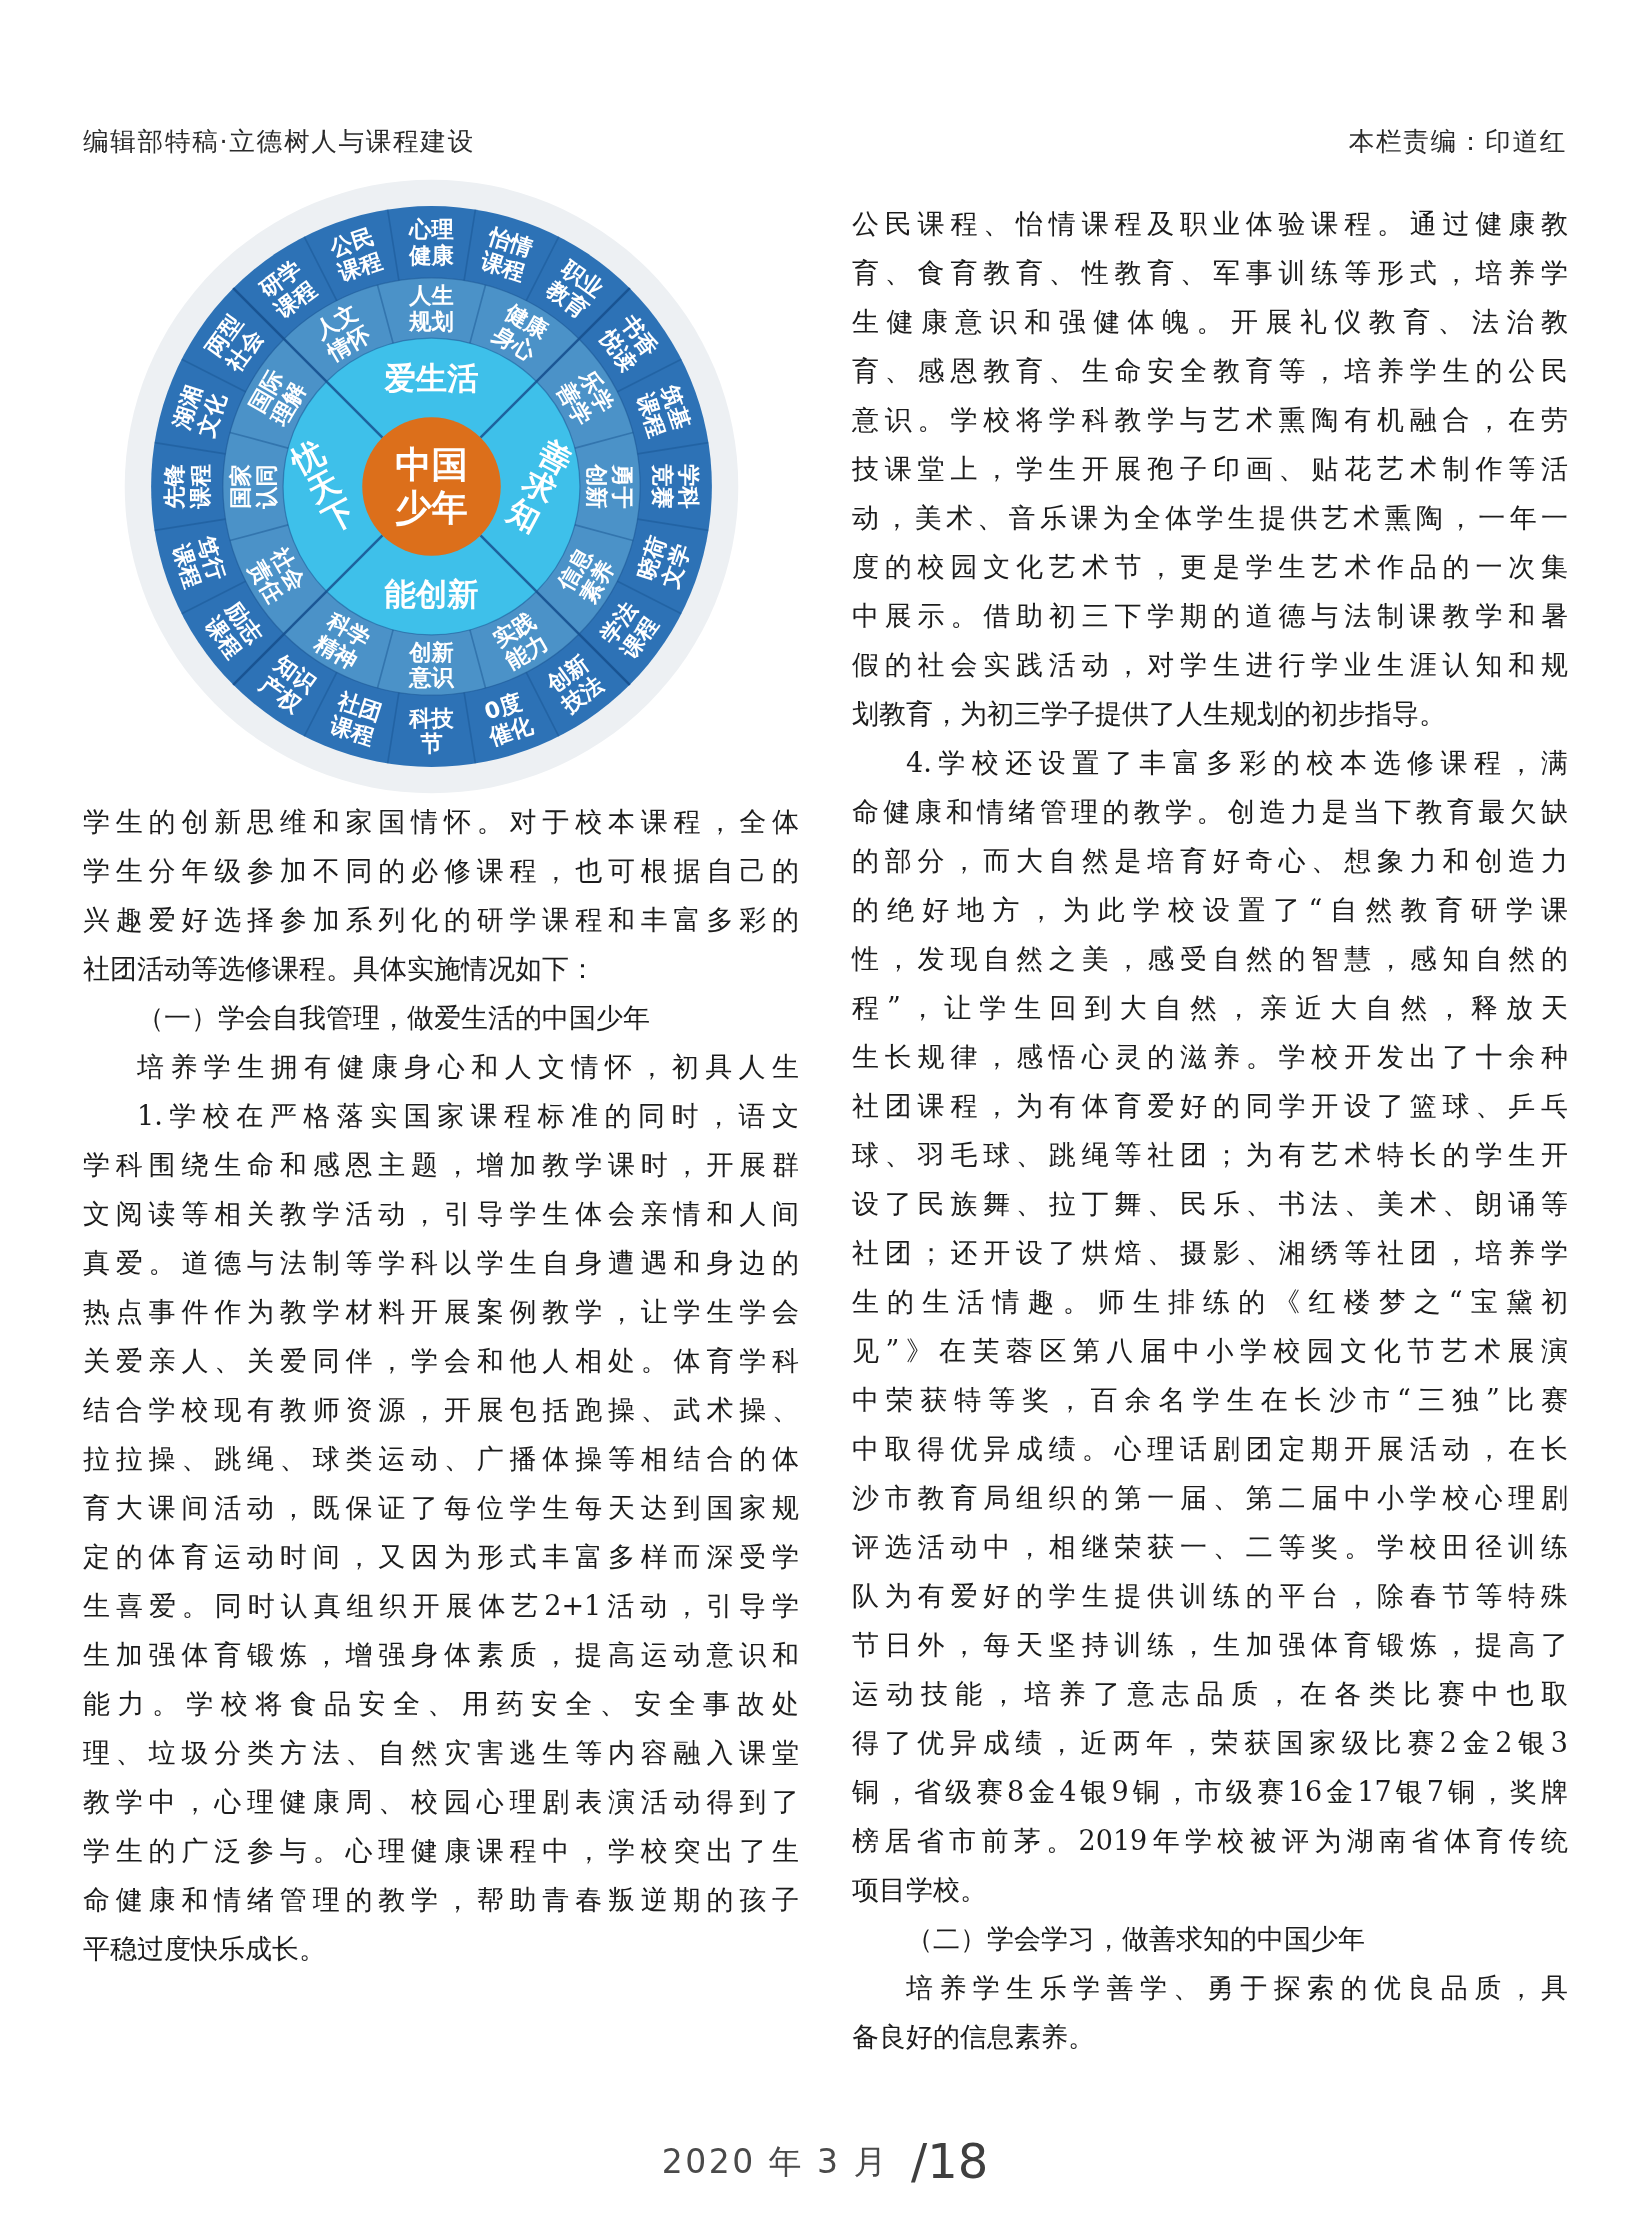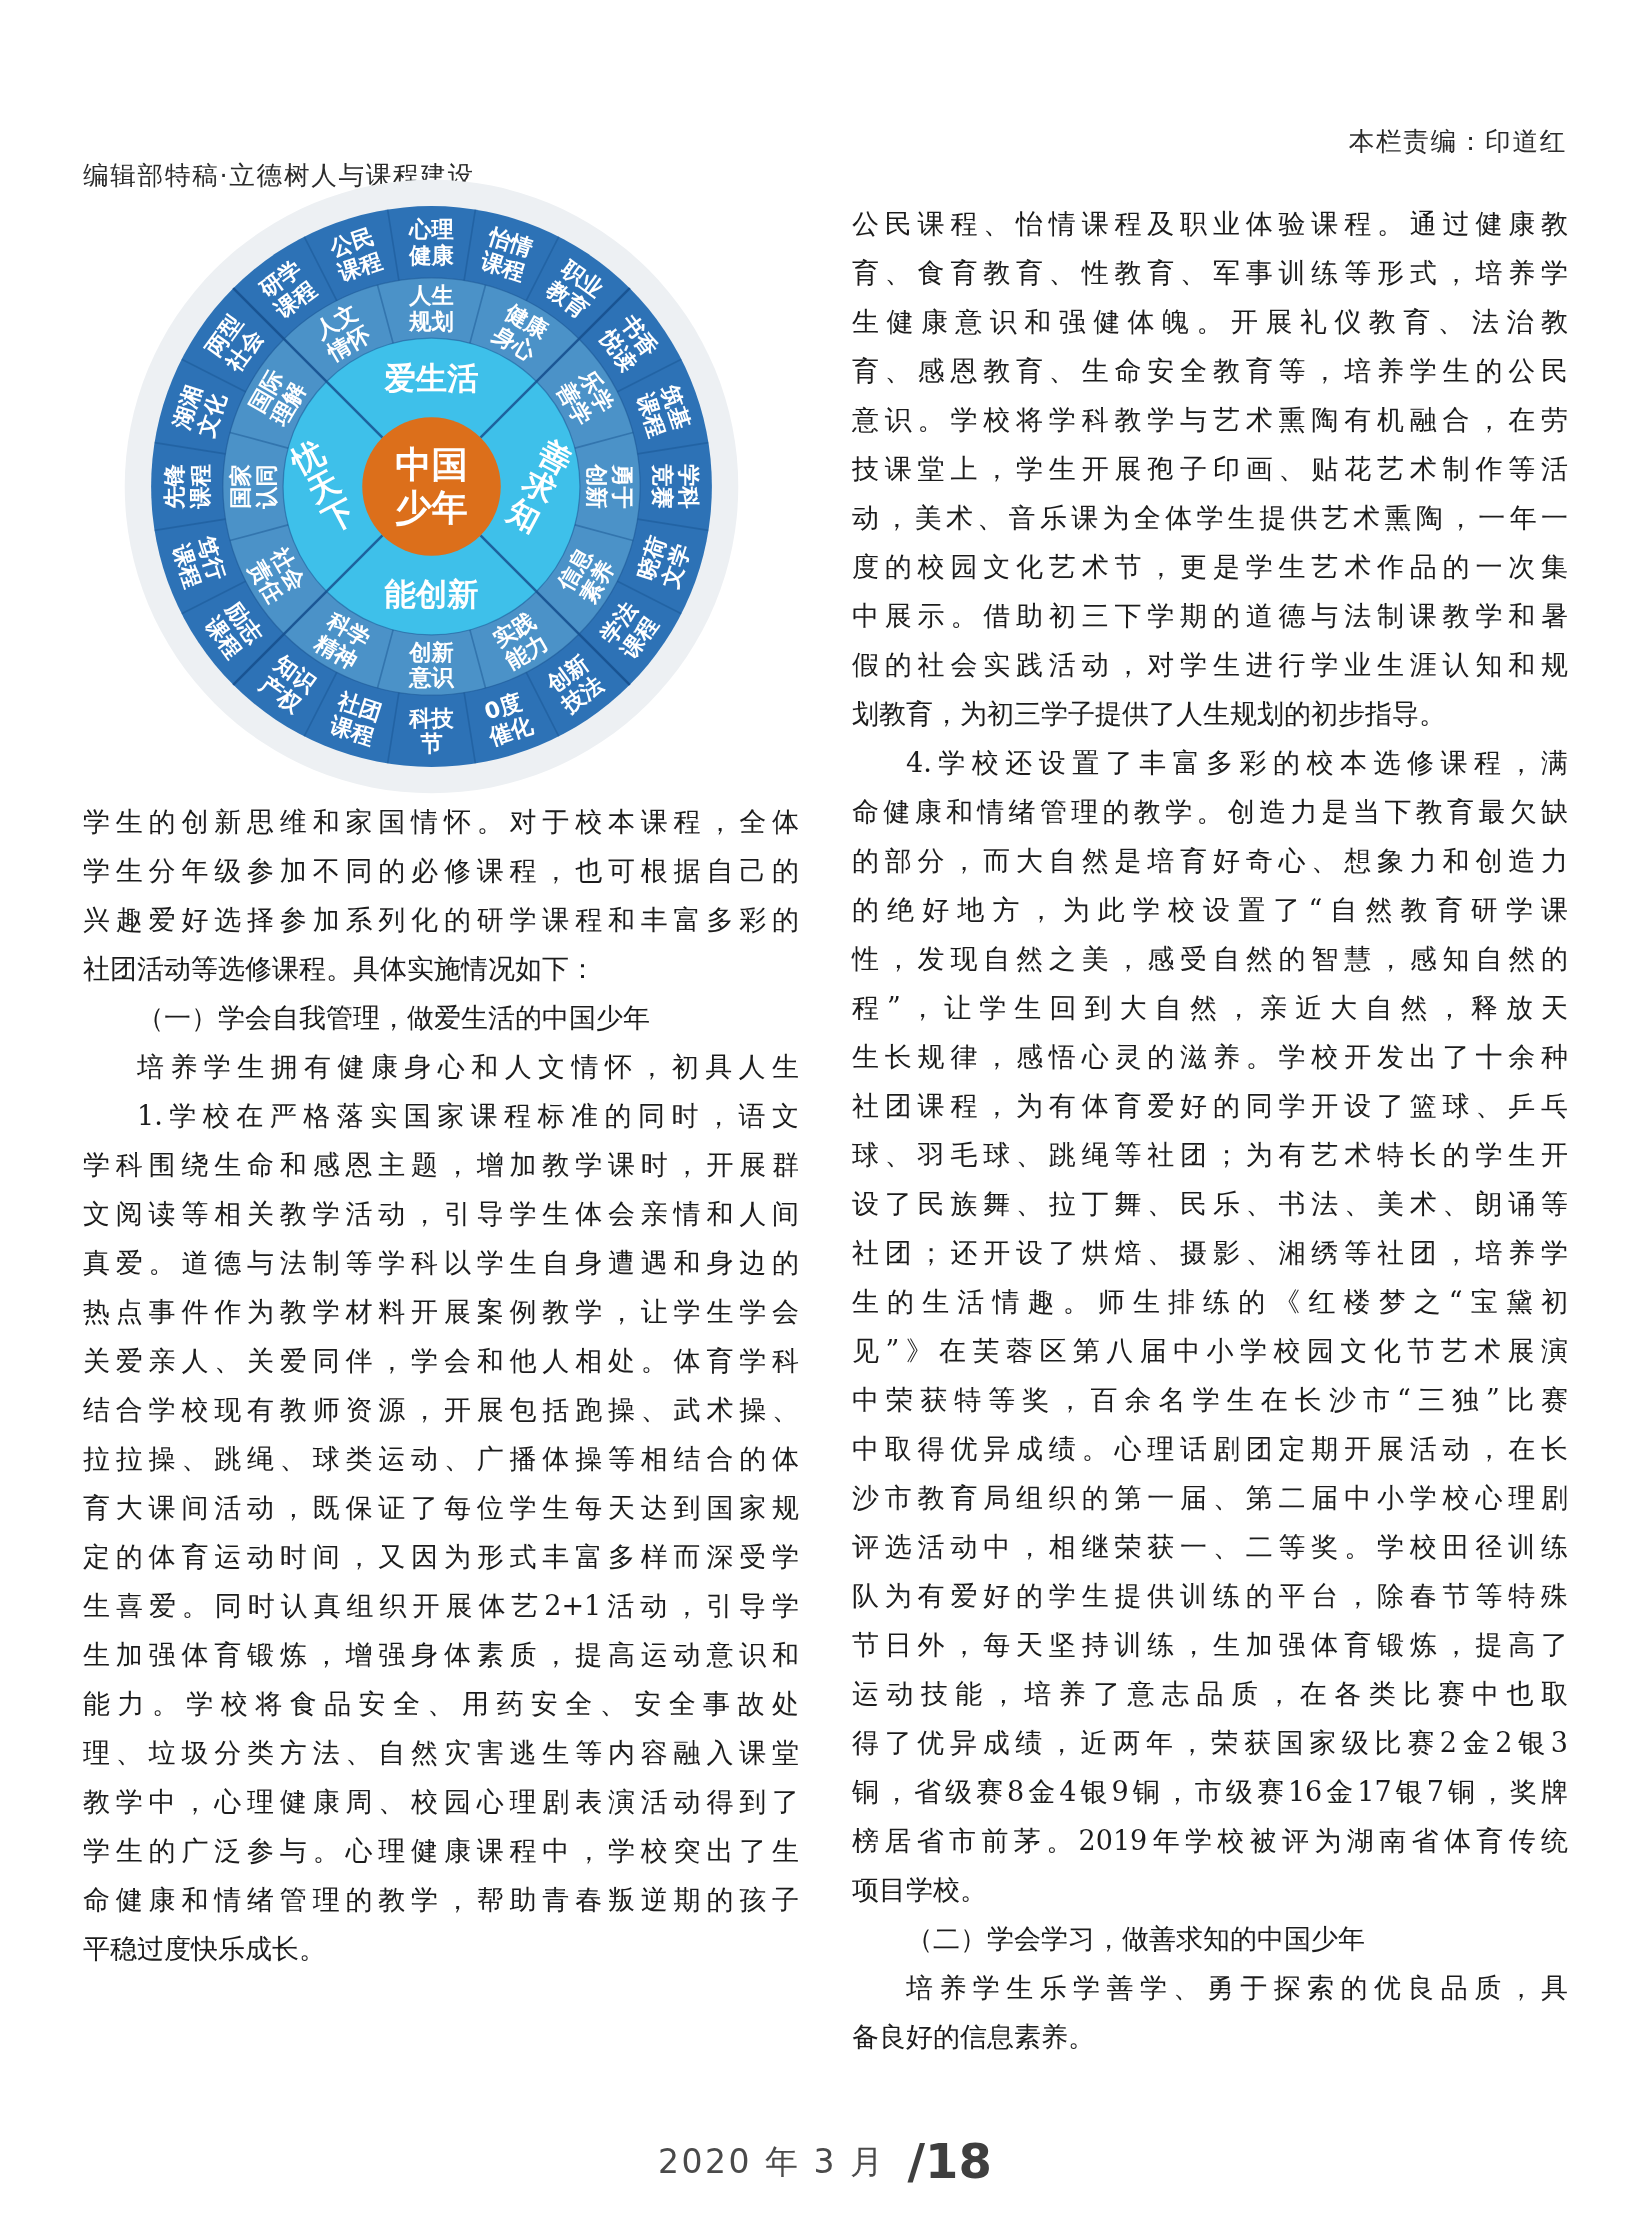--- a/index.html
+++ b/index.html
@@ -6,41 +6,41 @@
   body{
     width:1650px;height:2239px;position:relative;background:#ffffff;
     font-family:"DejaVu Serif","Liberation Serif",serif;color:#222;
     overflow:hidden;
   }
   .header{
     position:absolute;top:124px;left:83px;right:83px;height:36px;
     font-family:"DejaVu Sans","Liberation Sans",sans-serif;
     font-size:25.6px;color:#2b2b2b;letter-spacing:1.7px;
   }
-  .header .h-left{position:absolute;left:0;top:0;margin-top:34px;}
+  .header .h-left{position:absolute;left:0;top:0;}
   .header .h-right{position:absolute;right:0;top:0;}
   .wheel-wrap{position:absolute;left:114px;top:169px;width:635px;height:635px;}
   svg.wheel{font-family:"DejaVu Sans","Liberation Sans",sans-serif;}
   .col{
     position:absolute;width:716px;font-size:27px;color:#1c1c1c;
   }
   .col-left{left:83px;top:797px;}
   .col-right{left:852px;top:199px;}
   .line{
     height:49px;line-height:49px;white-space:nowrap;
     text-align:justify;text-align-last:justify;
   }
   .line.end{text-align-last:left;}
   .line.indent{text-indent:54px;}
   .footer{
     position:absolute;left:0;right:0;top:2133px;text-align:center;
     color:#4a4a4a;font-family:"DejaVu Sans","Liberation Sans",sans-serif;
   }
   .footer .f-date{font-size:33px;letter-spacing:2.5px;vertical-align:baseline;text-align:right;}
-  .footer .f-page{font-size:48px;color:#3f3f3f;margin-left:22px;vertical-align:-5px;font-weight:bold;}
+  .footer .f-page{font-size:48px;color:#3f3f3f;margin-left:22px;vertical-align:-5px;}
 </style>
 </head>
 <body>
 
 <div class="header">
   <span class="h-left">编辑部特稿·立德树人与课程建设</span>
   <span class="h-right">本栏责编：印道红</span>
 </div>
 
 <div class="wheel-wrap">

